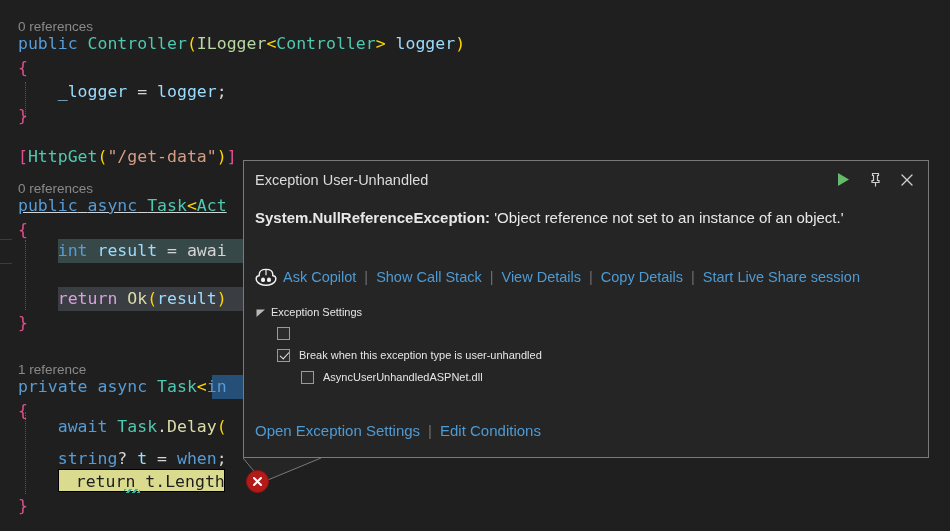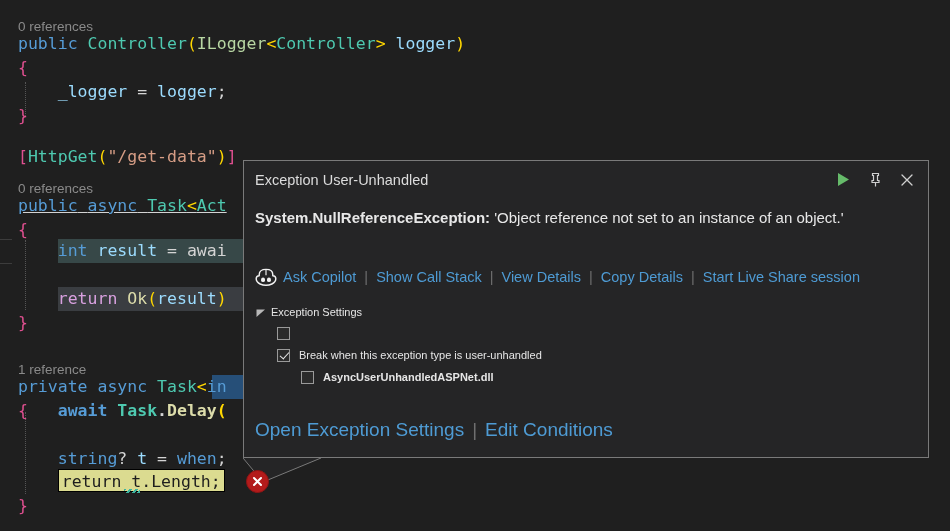--- a/index.html
+++ b/index.html
@@ -230,28 +230,27 @@
   .setting-label { color: #e6e6e6; }
 
   #except-from-label {
     margin-left: 42px;
     height: 22px;
     line-height: 22px;
     color: #e6e6e6;
   }
   #except-from-row {
     margin-left: 46px;
-    font-weight: bold;
   }
 
   #bottom-links {
     position: absolute;
     left: 11px; top: 258px;
     display: flex; align-items: center;
-    font-size: 19px;
+    font-size: 15px;
     height: 22px;
   }
 </style>
 </head>
 <body>
 
 <div id="editor">
 
   <div class="guide" style="left:25px; top:82px; height:34px;"></div>
   <div class="guide" style="left:25px; top:240px; height:70px;"></div>
@@ -290,25 +289,25 @@
   <div class="code-line" style="top:287px;"><span class="plain">    </span><span class="ctrl">return</span><span class="plain"> </span><span class="meth">Ok</span><span class="punct">(</span><span class="var">result</span><span class="punct">)</span></div>
 
   <div class="code-line" style="top:311px;"><span class="brace">}</span></div>
 
   <div class="ref-line" style="top:360px;">1 reference</div>
 
   <div class="code-line" style="top:375px;"><span class="kw">private</span><span class="plain"> </span><span class="kw">async</span><span class="plain"> </span><span class="type">Task</span><span class="angle">&lt;</span><span class="kw">in</span></div>
 
   <div class="code-line" style="top:399px;"><span class="brace">{</span></div>
 
-  <div class="code-line" style="top:399px;font-weight:bold;"><span class="plain">    </span><span class="kw">await</span><span class="plain"> </span><span class="type">Task</span><span class="plain">.</span><span class="meth">Delay</span><span class="punct">(</span></div>
+  <div class="code-line" style="top:415px;"><span class="plain">    </span><span class="kw">await</span><span class="plain"> </span><span class="type">Task</span><span class="plain">.</span><span class="meth">Delay</span><span class="punct">(</span></div>
 
   <div class="code-line" style="top:447px;"><span class="plain">    </span><span class="kw">string</span><span class="plain">? </span><span class="var">t</span><span class="op"> = </span><span class="kw">when</span><span class="plain">;</span></div>
 
-  <div class="code-line" style="top:470px; padding-left:22px;"><span class="dark-txt">    </span><span class="dark-txt">return</span><span class="dark-txt"> </span><span class="dark-txt">t</span><span class="dark-txt">.</span><span class="dark-txt">Length</span><span class="dark-txt">;</span></div>
+  <div class="code-line" style="top:470px; padding-left:36px;"><span class="dark-txt">    </span><span class="dark-txt">return</span><span class="dark-txt"> </span><span class="dark-txt">t</span><span class="dark-txt">.</span><span class="dark-txt">Length</span><span class="dark-txt">;</span></div>
 
   <div class="code-line" style="top:494px;"><span class="brace">}</span></div>
 </div>
 
 <div id="error-glyph">
   <svg width="11" height="11" viewBox="0 0 11 11">
     <path d="M2 2 L9 9 M9 2 L2 9" stroke="#ffffff" stroke-width="2" stroke-linecap="round"></path>
   </svg>
 </div>
 

